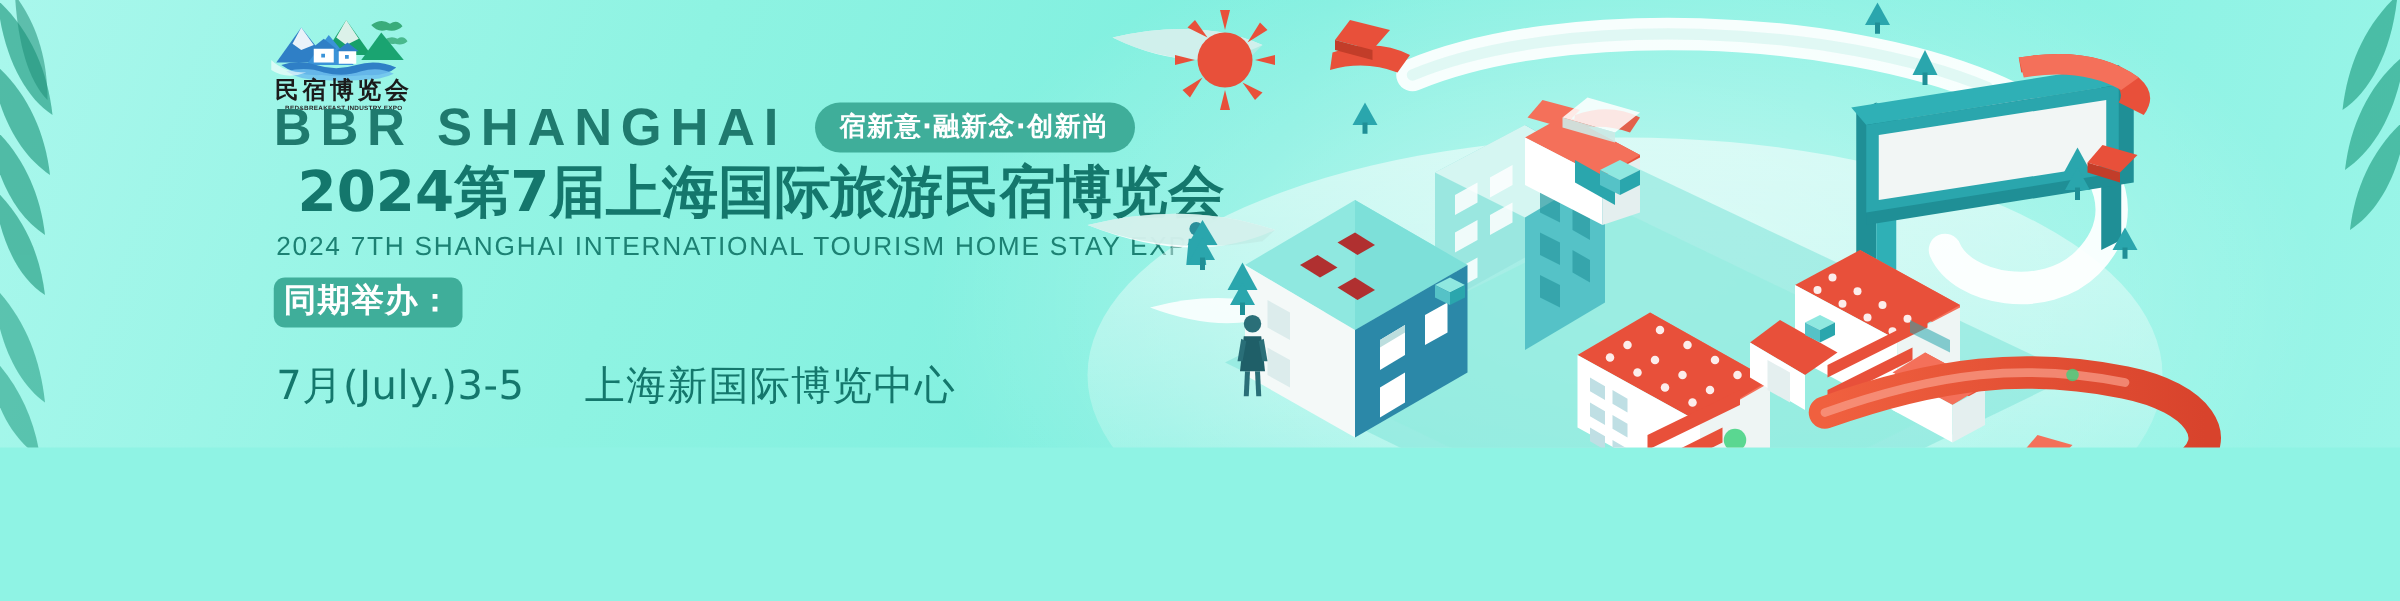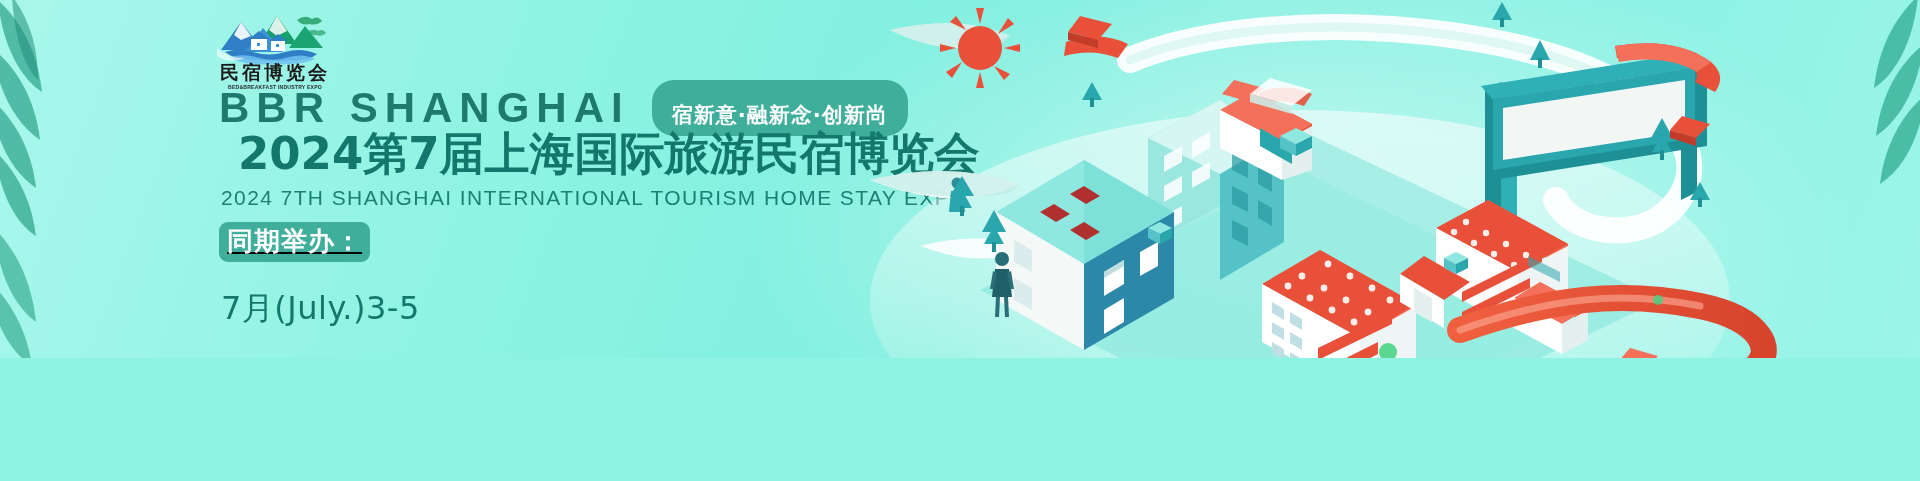--- a/index.html
+++ b/index.html
@@ -42,40 +42,40 @@
   
   #bbr-row{position:absolute;left:219px;top:80px;display:flex;align-items:center;}
   #bbr{
     font-size:42px;font-weight:700;color:#1f7a6e;letter-spacing:7px;
     line-height:44px;white-space:nowrap;
     font-family:"Liberation Sans","DejaVu Sans",sans-serif;
   }
   #slogan-pill{
     margin-left:22px;
     background:#3fae9a;color:#ffffff;border-radius:22px;
-    padding:23px 20px 9px 20px;font-size:21px;font-weight:700;letter-spacing:1px;
+    padding:7px 20px 9px 20px;font-size:21px;font-weight:700;letter-spacing:1px;
     white-space:nowrap;line-height:24px;
     font-family:"DejaVu Sans","Liberation Sans",sans-serif;
   }
 
   
   #title-cn{
     position:absolute;left:219px;top:128px;
     font-family:"DejaVu Sans","Liberation Sans",sans-serif;
     font-size:45px;font-weight:700;color:#14776c;letter-spacing:0px;
     line-height:52px;white-space:nowrap;margin-left:19px;
   }
   #title-en{
     position:absolute;left:221px;top:185px;
     font-size:21px;font-weight:400;color:#1c8173;letter-spacing:1.4px;
     line-height:26px;white-space:nowrap;
   }
 
   
-  #cohost-row{position:absolute;left:219px;top:222px;display:flex;align-items:flex-end;text-decoration:underline;}
+  #cohost-row{position:absolute;left:219px;top:222px;display:flex;align-items:flex-end;}
   #cohost-pill{
     background:#3fae9a;color:#ffffff;border-radius:9px;
     padding:4px 8px 6px 8px;font-size:26px;font-weight:700;letter-spacing:1px;
     line-height:30px;white-space:nowrap;
     font-family:"DejaVu Sans","Liberation Sans",sans-serif;
   }
   #cohost-text{
     margin-left:4px;
     font-family:"DejaVu Sans","Liberation Sans",sans-serif;
     font-size:29px;font-weight:400;color:#13786d;letter-spacing:1px;
@@ -172,20 +172,21 @@
 
     <div id="title-cn">2024第7届上海国际旅游民宿博览会</div>
     <div id="title-en">2024 7TH SHANGHAI INTERNATIONAL TOURISM HOME STAY EXPO</div>
 
     <div id="cohost-row">
       <span id="cohost-pill">同期举办：</span>
     </div>
 
     <div id="info-row">
       <span id="date-text">7月(July.)3-5</span>
+      <span id="venue-text">上海新国际博览中心</span>
     </div>
 
   </div>
 
   <div id="illustration">
     <svg width="1090" height="481" viewBox="0 0 1090 481">
       <defs>
         <linearGradient id="glow" x1="0" y1="0" x2="0" y2="1">
           <stop offset="0%" stop-color="#ffffff" stop-opacity=".55"></stop>
           <stop offset="100%" stop-color="#ffffff" stop-opacity="0"></stop>

